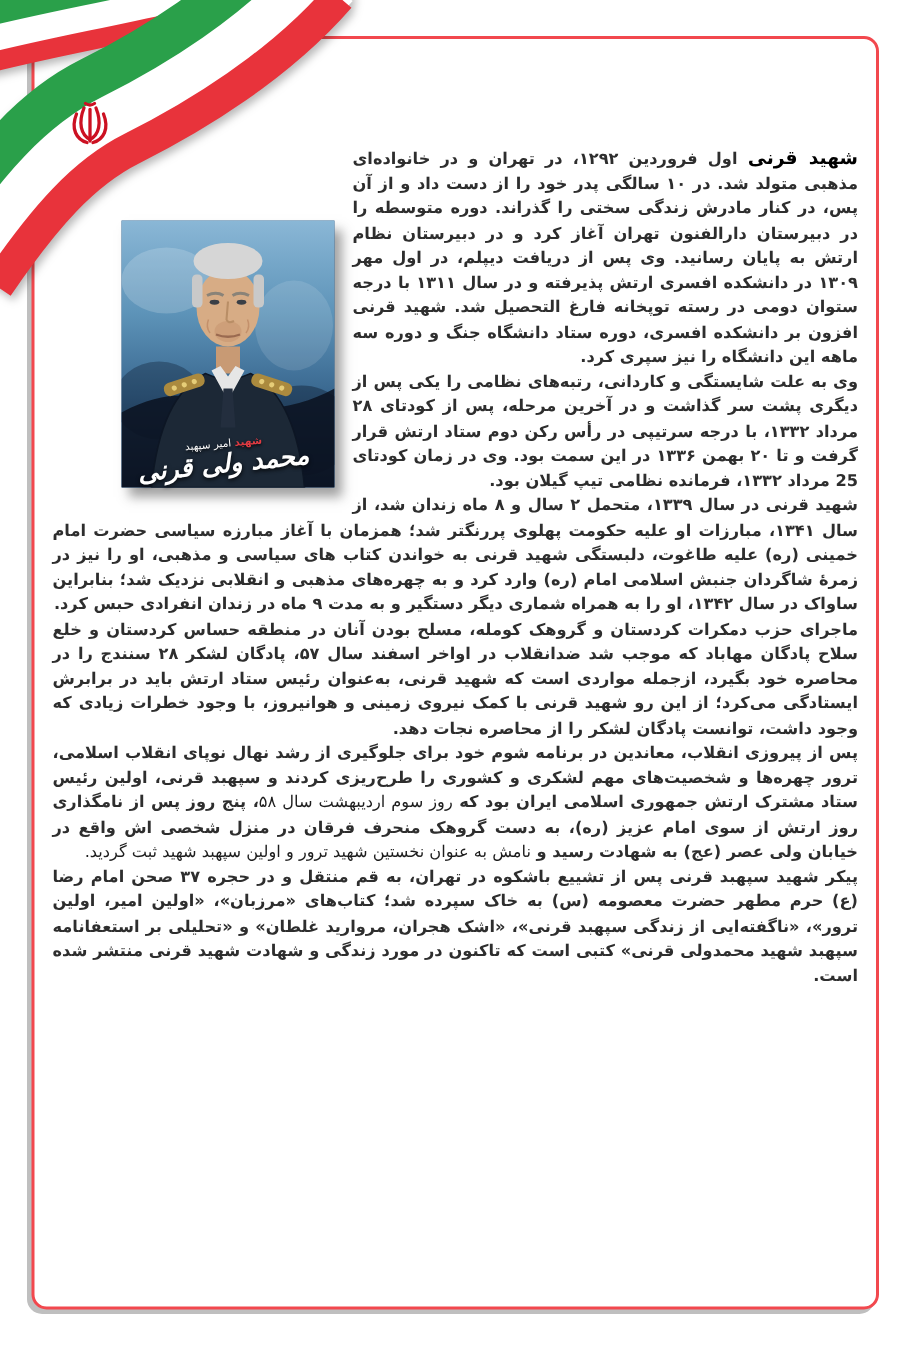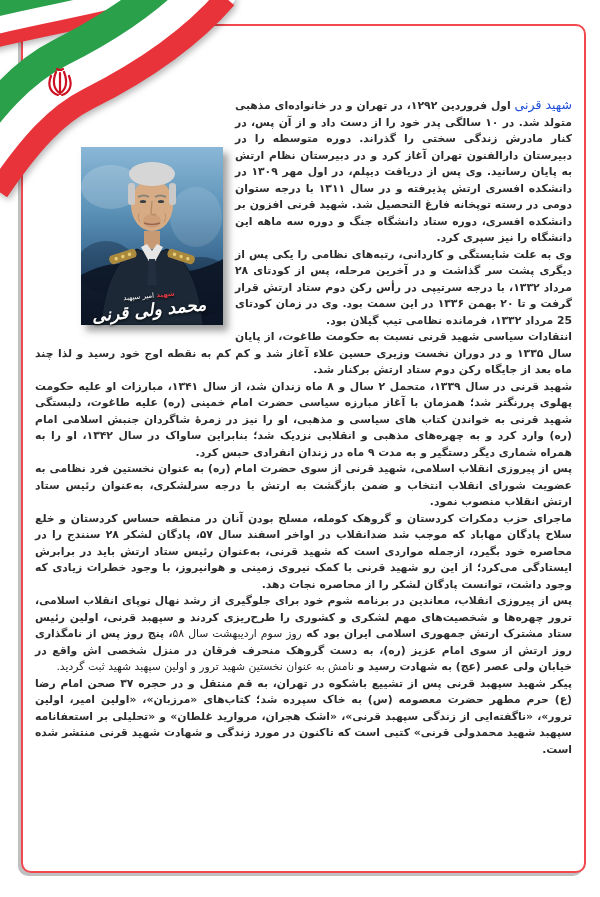--- a/index.html
+++ b/index.html
@@ -19,21 +19,21 @@
   
   .article{
     position:relative;height:100%;padding:0 12px;box-sizing:border-box;
     direction:rtl;text-align:justify;
     color:#2e2e2e;font-size:10.8px;line-height:16.5px;
   }
   .para{margin:0;padding:0;}
   .para-first{margin-top:71px;}
   .run-n{font-weight:bold;}
   .run-b{font-weight:normal;color:#1d1d1d;}
-  .run-lead{font-weight:normal;color:#1d4ed8;font-size:12.5px;}
+  .run-lead{font-weight:bold;color:#000000;font-size:12.5px;}
   
   .portrait{
     float:left;width:142px;height:178px;position:relative;
     margin:50px 12px 10px 46px;
     box-shadow:5px 6px 7px rgba(70,70,70,.5);
     background:#39678f;
   }
   .portrait svg{display:block;}
   .portrait-caption{
     position:absolute;left:0;right:6px;bottom:6px;
@@ -119,23 +119,21 @@
       </svg>
       <div class="portrait-caption">
         <span class="caption-small"><span class="shahid">شهید</span> <span>امیر سپهبد</span></span>
         <span class="caption-name">محمد ولی قرنی</span>
       </div>
     </div>
 
     <div>
         <p class="para para-first"><span class="run-lead">شهید قرنی</span><span class="run-n"> اول فروردین ۱۲۹۲، در تهران و در خانواده‌ای مذهبی متولد شد. در ۱۰ سالگی پدر خود را از دست داد و از آن پس، در کنار مادرش زندگی سختی را گذراند. دوره متوسطه را در دبیرستان دارالفنون تهران آغاز کرد و در دبیرستان نظام ارتش به پایان رسانید. وی پس از دریافت دیپلم، در اول مهر ۱۳۰۹ در دانشکده افسری ارتش پذیرفته و در سال ۱۳۱۱ با درجه ستوان دومی در رسته توپخانه فارغ التحصیل شد. شهید قرنی افزون بر دانشکده افسری، دوره ستاد دانشگاه جنگ و دوره سه ماهه این دانشگاه را نیز سپری کرد.</span></p>
         <p class="para"><span class="run-n">وی به علت شایستگی و کاردانی، رتبه‌های نظامی را یکی پس از دیگری پشت سر گذاشت و در آخرین مرحله، پس از کودتای ۲۸ مرداد ۱۳۳۲، با درجه سرتیپی در رأس رکن دوم ستاد ارتش قرار گرفت و تا ۲۰ بهمن ۱۳۳۶ در این سمت بود. وی در زمان کودتای 25 مرداد ۱۳۳۲، فرمانده نظامی تیپ گیلان بود.</span></p>
-        <p class="para"><span class="run-n">انتقادات سیاسی شهید قرنی نسبت به حکومت طاغوت، از پایان سال ۱۳۳۵ و در دوران نخست وزیری حسین علاء آغاز شد و کم کم به نقطه اوج خود رسید و لذا چند ماه بعد از جایگاه رکن دوم ستاد ارتش برکنار شد.</span></p>
         <p class="para"><span class="run-n">شهید قرنی در سال ۱۳۳۹، متحمل ۲ سال و ۸ ماه زندان شد، از سال ۱۳۴۱، مبارزات او علیه حکومت پهلوی پررنگتر شد؛ همزمان با آغاز مبارزه سیاسی حضرت امام خمینی (ره) علیه طاغوت، دلبستگی شهید قرنی به خواندن کتاب های سیاسی و مذهبی، او را نیز در زمرهٔ شاگردان جنبش اسلامی امام (ره) وارد کرد و به چهره‌های مذهبی و انقلابی نزدیک شد؛ بنابراین ساواک در سال ۱۳۴۲، او را به همراه شماری دیگر دستگیر و به مدت ۹ ماه در زندان انفرادی حبس کرد.</span></p>
-        <p class="para"><span class="run-n">پس از پیروزی انقلاب اسلامی، شهید قرنی از سوی حضرت امام (ره) به عنوان نخستین فرد نظامی به عضویت شورای انقلاب انتخاب و ضمن بازگشت به ارتش با درجه سرلشکری، به‌عنوان رئیس ستاد ارتش انقلاب منصوب نمود.</span></p>
         <p class="para"><span class="run-n">ماجرای حزب دمکرات کردستان و گروهک کومله، مسلح بودن آنان در منطقه حساس کردستان و خلع سلاح پادگان مهاباد که موجب شد ضدانقلاب در اواخر اسفند سال ۵۷، پادگان لشکر ۲۸ سنندج را در محاصره خود بگیرد، ازجمله مواردی است که شهید قرنی، به‌عنوان رئیس ستاد ارتش باید در برابرش ایستادگی می‌کرد؛ از این رو شهید قرنی با کمک نیروی زمینی و هوانیروز، با وجود خطرات زیادی که وجود داشت، توانست پادگان لشکر را از محاصره نجات دهد.</span></p>
         <p class="para"><span class="run-n">پس از پیروزی انقلاب، معاندین در برنامه شوم خود برای جلوگیری از رشد نهال نوپای انقلاب اسلامی، ترور چهره‌ها و شخصیت‌های مهم لشکری و کشوری را طرح‌ریزی کردند و سپهبد قرنی، اولین رئیس ستاد مشترک ارتش جمهوری اسلامی ایران بود که </span><span class="run-b">روز سوم اردیبهشت سال ۵۸</span><span class="run-n">، پنج روز پس از نامگذاری روز ارتش از سوی امام عزیز (ره)، به دست گروهک منحرف فرقان در منزل شخصی اش واقع در خیابان ولی عصر (عج) به شهادت رسید و </span><span class="run-b">نامش به عنوان نخستین شهید ترور و اولین سپهبد شهید ثبت گردید.</span></p>
         <p class="para"><span class="run-n">پیکر شهید سپهبد قرنی پس از تشییع باشکوه در تهران، به قم منتقل و در حجره ۳۷ صحن امام رضا (ع) حرم مطهر حضرت معصومه (س) به خاک سپرده شد؛ کتاب‌های «مرزبان»، «اولین امیر، اولین ترور»، «ناگفته‌ایی از زندگی سپهبد قرنی»، «اشک هجران، مروارید غلطان» و «تحلیلی بر استعفانامه سپهبد شهید محمدولی قرنی» کتبی است که تاکنون در مورد زندگی و شهادت شهید قرنی منتشر شده است.</span></p>
       </div>
 
   </div>
 </div>
 
 <svg class="ribbon" viewBox="0 0 300 290" aria-hidden="true">
   <g transform="translate(40,40)" fill="none" stroke-linecap="butt">

